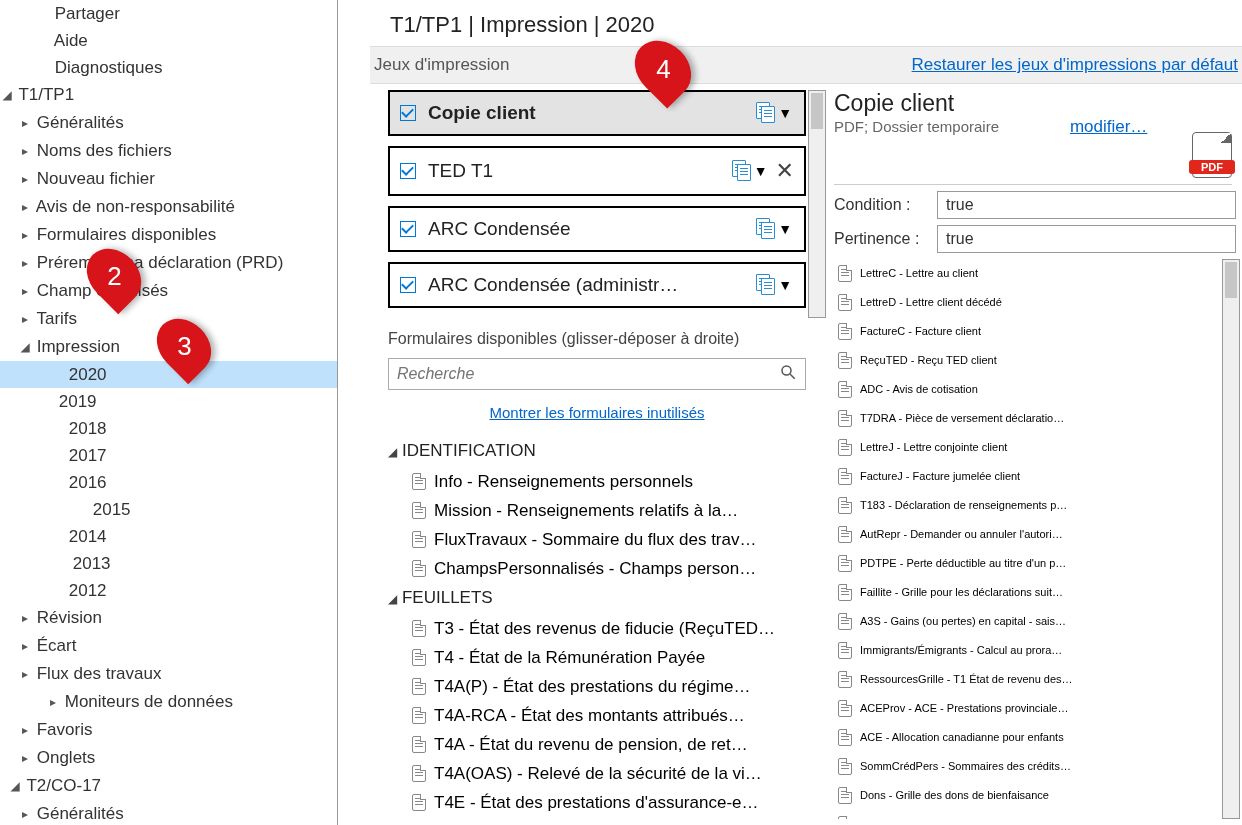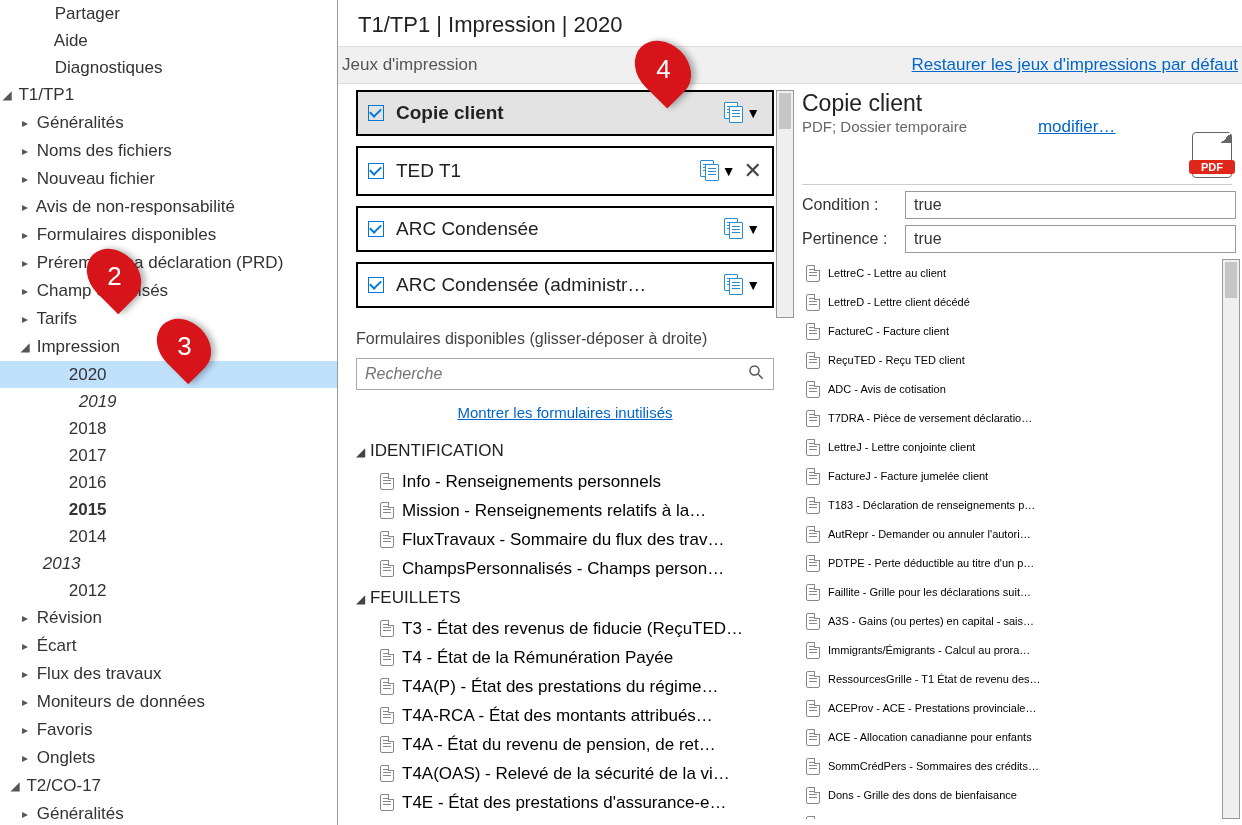--- a/index.html
+++ b/index.html
@@ -1,17 +1,17 @@
 <!DOCTYPE html>
 <html><head>
 <meta charset="utf-8">
 <style>
 * { box-sizing: border-box; margin: 0; padding: 0; font-family: "Segoe UI", Arial, sans-serif; }
 body { width: 1242px; height: 825px; overflow: hidden; background: #fff; position: relative; color: #000; }
-.layout { display: flex; width: 100%; height: 100%; }
+.layout { display: flex; width: 100%; height: 100%; gap: 32px; }
 
 
 .sidebar { width: 338px; border-right: 1px solid #999; overflow: hidden; font-size: 17px; line-height: 27px; color: #333; position: relative; }
 .sidebar .item { white-space: nowrap; cursor: default; }
 .sidebar .item.selected { background: #bfe1fc; }
 .sidebar .arrow { display: inline-block; width: 14px; text-align: center; color: #555; font-size: 12px; vertical-align: middle; }
 
 
 .main { flex: 1; display: flex; flex-direction: column; overflow: hidden; }
 .title { padding: 12px 20px 8px 20px; font-size: 22px; color: #222; }
@@ -95,32 +95,32 @@
       <div class="item" style="padding-left: 18px;"><span class="arrow">▸</span> <span>Généralités</span></div>
       <div class="item" style="padding-left: 18px;"><span class="arrow">▸</span> <span>Noms des fichiers</span></div>
       <div class="item" style="padding-left: 18px;"><span class="arrow">▸</span> <span>Nouveau fichier</span></div>
       <div class="item" style="padding-left: 18px;"><span class="arrow">▸</span> <span>Avis de non-responsabilité</span></div>
       <div class="item" style="padding-left: 18px;"><span class="arrow">▸</span> <span>Formulaires disponibles</span></div>
       <div class="item" style="padding-left: 18px;"><span class="arrow">▸</span> <span>Préremplir ma déclaration (PRD)</span></div>
       <div class="item" style="padding-left: 18px;"><span class="arrow">▸</span> <span>Champ          onnalisés</span></div>
       <div class="item" style="padding-left: 18px;"><span class="arrow">▸</span> <span>Tarifs</span></div>
       <div class="item" style="padding-left: 18px;"><span class="arrow">◢</span> <span>Impression</span></div>
       <div class="item selected" style="padding-left: 50px;"><span class="arrow"></span> <span>2020</span></div>
-      <div class="item" style="padding-left: 60px; font-style: italic;"><span class="arrow"></span> <span>2019</span></div>
+      <div class="item" style="padding-left: 40px;"><span class="arrow"></span> <span>2019</span></div>
       <div class="item" style="padding-left: 50px;"><span class="arrow"></span> <span>2018</span></div>
       <div class="item" style="padding-left: 50px;"><span class="arrow"></span> <span>2017</span></div>
       <div class="item" style="padding-left: 50px;"><span class="arrow"></span> <span>2016</span></div>
-      <div class="item" style="padding-left: 50px; font-weight: bold;"><span class="arrow"></span> <span>2015</span></div>
+      <div class="item" style="padding-left: 74px;"><span class="arrow"></span> <span>2015</span></div>
       <div class="item" style="padding-left: 50px;"><span class="arrow"></span> <span>2014</span></div>
-      <div class="item" style="padding-left: 24px; font-style: italic;"><span class="arrow"></span> <span>2013</span></div>
+      <div class="item" style="padding-left: 54px;"><span class="arrow"></span> <span>2013</span></div>
       <div class="item" style="padding-left: 50px;"><span class="arrow"></span> <span>2012</span></div>
       <div class="item" style="padding-left: 18px;"><span class="arrow">▸</span> <span>Révision</span></div>
       <div class="item" style="padding-left: 18px;"><span class="arrow">▸</span> <span>Écart</span></div>
       <div class="item" style="padding-left: 18px;"><span class="arrow">▸</span> <span>Flux des travaux</span></div>
-      <div class="item" style="padding-left: 18px;"><span class="arrow">▸</span> <span>Moniteurs de données</span></div>
+      <div class="item" style="padding-left: 18px; margin-left: 28px;"><span class="arrow">▸</span> <span>Moniteurs de données</span></div>
       <div class="item" style="padding-left: 18px;"><span class="arrow">▸</span> <span>Favoris</span></div>
       <div class="item" style="padding-left: 18px;"><span class="arrow">▸</span> <span>Onglets</span></div>
       <div class="item" style="padding-left: 8px;"><span class="arrow">◢</span> <span>T2/CO-17</span></div>
       <div class="item" style="padding-left: 18px;"><span class="arrow">▸</span> <span>Généralités</span></div>
     </div>
 
   <div class="main">
     <div class="title">T1/TP1 | Impression | 2020</div>
     <div class="subtitle-bar">
       <span class="sub-label">Jeux d'impression</span>

